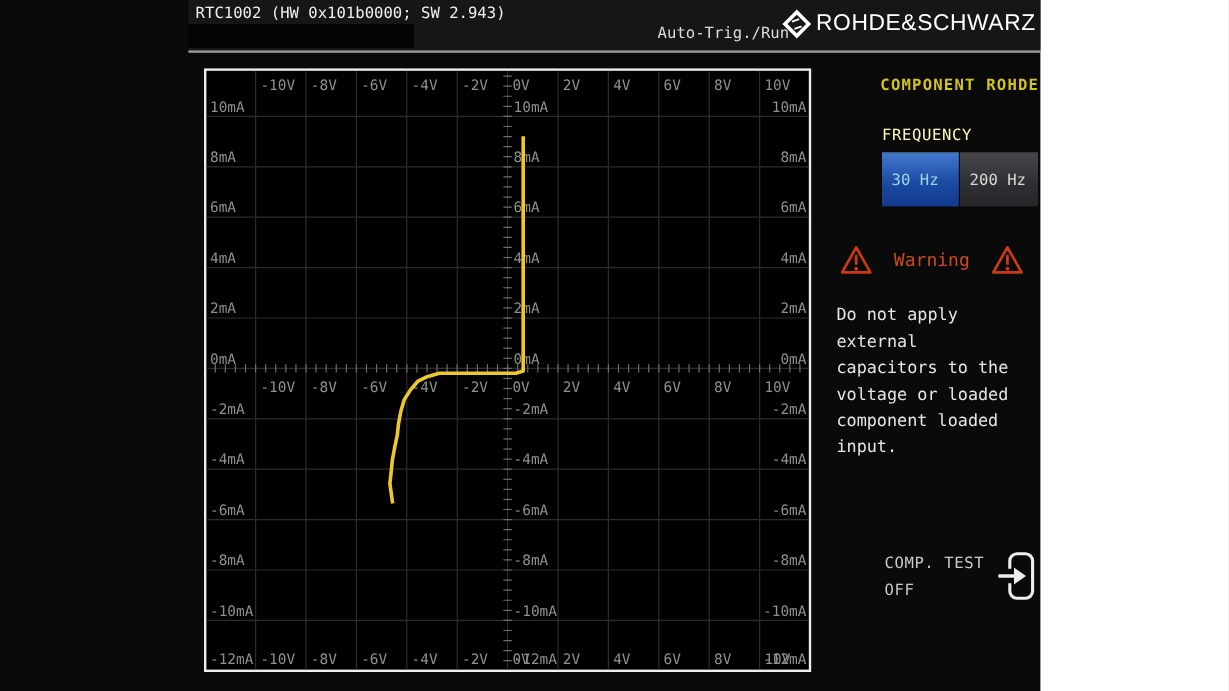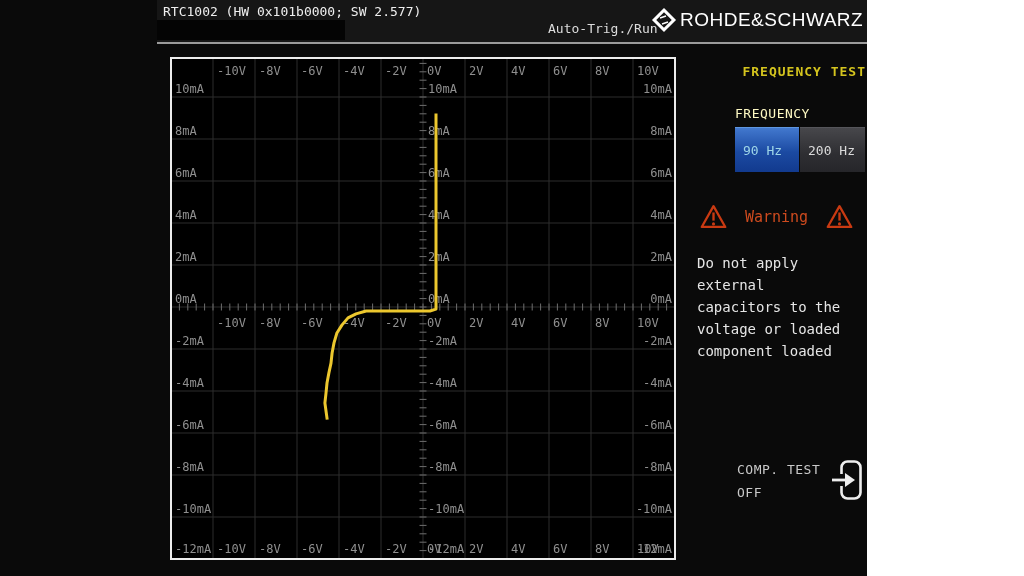--- a/index.html
+++ b/index.html
@@ -40,21 +40,21 @@
   .comp-off{position:absolute;left:737px;top:458px;width:129px;display:flex;cursor:pointer;}
   .comp-off-label{font-size:13px;line-height:23px;color:#c9c9c9;letter-spacing:0.5px;}
   .exit-icon{position:absolute;left:94px;top:0px;}
 </style>
 </head>
 <body>
 
 <div class="screen">
 
   <div class="titlebar">
-    <span class="title">RTC1002 (HW 0x101b0000; SW 2.577)</span>
+    <span class="title">RTC1002 (HW 0x101b0000; SW 2.943)</span>
     <div class="blackbox"></div>
     <span class="trig">Auto-Trig./Run</span>
     <div class="logo">
       <svg width="26" height="26" viewBox="0 0 26 26">
         <rect x="6" y="6" width="14" height="14" fill="none" stroke="#ffffff" stroke-width="3" transform="rotate(45 13 13)"></rect>
         <line x1="9" y1="11" x2="15" y2="9" stroke="#ffffff" stroke-width="1.6"></line>
         <line x1="11" y1="17" x2="17" y2="15" stroke="#ffffff" stroke-width="1.6"></line>
       </svg>
       <span class="logo-text">ROHDE&amp;SCHWARZ</span>
     </div>
@@ -269,25 +269,25 @@
         <text x="3" y="454" font-size="12px" font-family="DejaVu Sans Mono, monospace" fill="#8f8f8f">-10mA</text>
         <text x="256" y="454" font-size="12px" font-family="DejaVu Sans Mono, monospace" fill="#8f8f8f">-10mA</text>
         <text x="500" y="454" text-anchor="end" font-size="12px" font-family="DejaVu Sans Mono, monospace" fill="#8f8f8f">-10mA</text>
         <text x="3" y="494" font-size="12px" font-family="DejaVu Sans Mono, monospace" fill="#8f8f8f">-12mA</text>
         <text x="256" y="494" font-size="12px" font-family="DejaVu Sans Mono, monospace" fill="#8f8f8f">-12mA</text>
         <text x="500" y="494" text-anchor="end" font-size="12px" font-family="DejaVu Sans Mono, monospace" fill="#8f8f8f">-12mA</text>
         <polyline points="155.0,359.1 152.9,344.0 154.0,334.1 155.0,324.0 156.9,313.9 159.0,304.1 160.1,294.0 162.0,283.9 164.9,274.0 169.9,266.1 176.0,258.9 184.0,254.9 194.1,252.0 257.9,252.0 264.0,250.1 264.0,56.1" fill="none" stroke="#ecc72e" stroke-width="3" stroke-linejoin="round" stroke-linecap="square"></polyline>
       </svg>
   </div>
 
-  <div class="panel-title">FREQUENCY TEST</div>
+  <div class="panel-title">COMPONENT ROHDE</div>
 
   <div class="freq-label">FREQUENCY</div>
   <div class="freq-group">
-    <div class="freq-btn sel">90 Hz</div>
+    <div class="freq-btn sel">30 Hz</div>
     <div class="freq-btn unsel">200 Hz</div>
   </div>
 
   <div class="warning-row">
     <svg width="29" height="28" viewBox="0 0 32 30">
       <path d="M16 3 L29 26 L3 26 Z" fill="none" stroke="#c93a12" stroke-width="2.5" stroke-linejoin="round"></path>
       <line x1="16" y1="10" x2="16" y2="19" stroke="#c93a12" stroke-width="2.6"></line>
       <circle cx="16" cy="22.6" r="1.7" fill="#c93a12"></circle>
     </svg>
     <span class="warning-text">Warning</span>
@@ -296,20 +296,21 @@
       <line x1="16" y1="10" x2="16" y2="19" stroke="#c93a12" stroke-width="2.6"></line>
       <circle cx="16" cy="22.6" r="1.7" fill="#c93a12"></circle>
     </svg>
   </div>
 
   <div class="warn-para">
       <div>Do not apply external</div>
       <div>capacitors to the</div>
       <div>voltage or loaded</div>
       <div>component loaded</div>
+      <div>input.</div>
     </div>
 
   <div class="comp-off">
     <div class="comp-off-label">
       <div>COMP. TEST</div>
       <div>OFF</div>
     </div>
     <svg class="exit-icon" width="34" height="44" viewBox="0 0 34 44">
       <rect x="10.5" y="3.5" width="19" height="37" rx="6" fill="none" stroke="#eeeeee" stroke-width="2.6"></rect>
       <rect x="8" y="16" width="5" height="12" fill="#0a0a0a"></rect>

